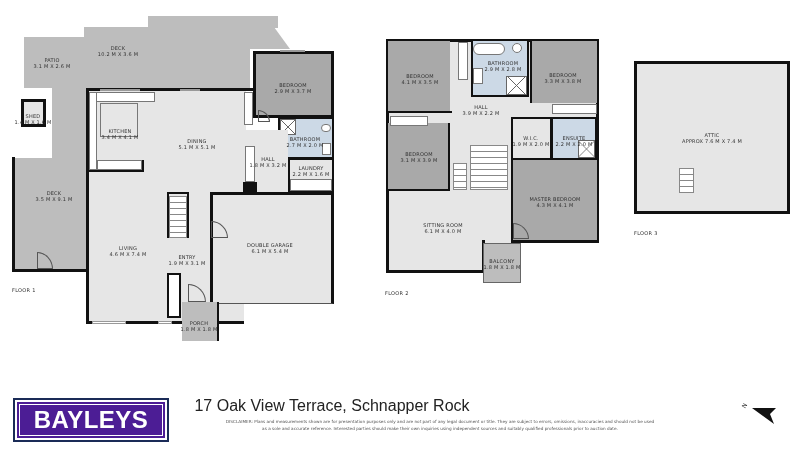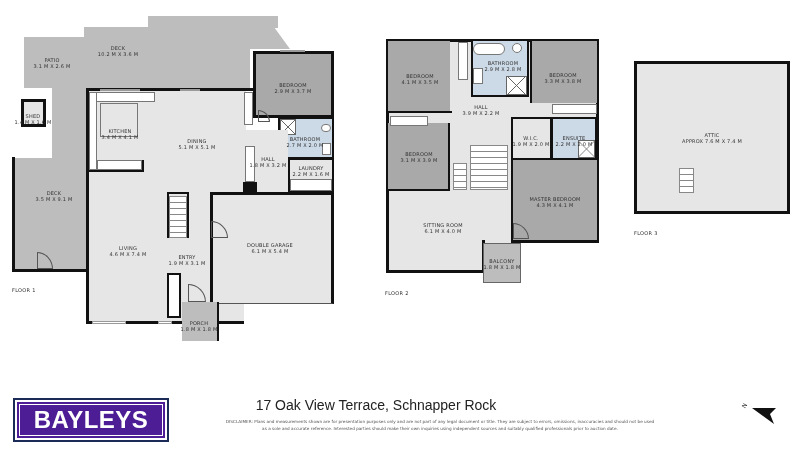--- a/index.html
+++ b/index.html
@@ -17,21 +17,21 @@
   .stairs { position:absolute; background:
       repeating-linear-gradient(to bottom, #fff 0, #fff 5px, #888 5px, #888 6px);
       border:1px solid #888; box-sizing:border-box; }
   .door { position:absolute; border:1px solid #555; border-radius:0 100% 0 0; background:transparent; box-sizing:border-box; }
   .shower { position:absolute; border:1px solid #666; box-sizing:border-box;
       background:linear-gradient(45deg, transparent 48%, #666 49%, #666 51%, transparent 52%), linear-gradient(-45deg, transparent 48%, #666 49%, #666 51%, transparent 52%), #fff; }
   .fixture { position:absolute; background:#fff; border:1px solid #777; box-sizing:border-box; }
   .logo { position:absolute; left:13px; top:398px; width:152px; height:40px; background:#4c1d95; border:2px solid #1a2b57; box-shadow: inset 0 0 0 2px #fff; }
   .logo-inner { position:absolute; left:4px; top:4px; right:4px; bottom:4px; border:1px solid #fff; display:flex; align-items:center; justify-content:center; }
   .logo-text { color:#fff; font-family:"Liberation Sans", sans-serif; font-weight:bold; font-size:24px; letter-spacing:0.5px; }
-  .title { position:absolute; left:0; width:664px; top:397px; text-align:center; font-family:"Liberation Sans", sans-serif; font-size:14px; color:#222;padding-left:44px; }
+  .title { position:absolute; left:0; width:664px; top:397px; text-align:center; font-family:"Liberation Sans", sans-serif; font-size:16px; color:#222; }
   .disclaimer { position:absolute; left:190px; width:500px; top:418px; text-align:center; font-size:4.2px; line-height:7px; color:#555; }
   .compass { position:absolute; left:748px; top:404px; }
 </style>
 </head>
 <body>
 
 <div>
 
   <div class="abs out" style="left:84px;top:27px;width:166px;height:62px;"></div>
   <div class="abs out" style="left:148px;top:16px;width:130px;height:12px;"></div>

